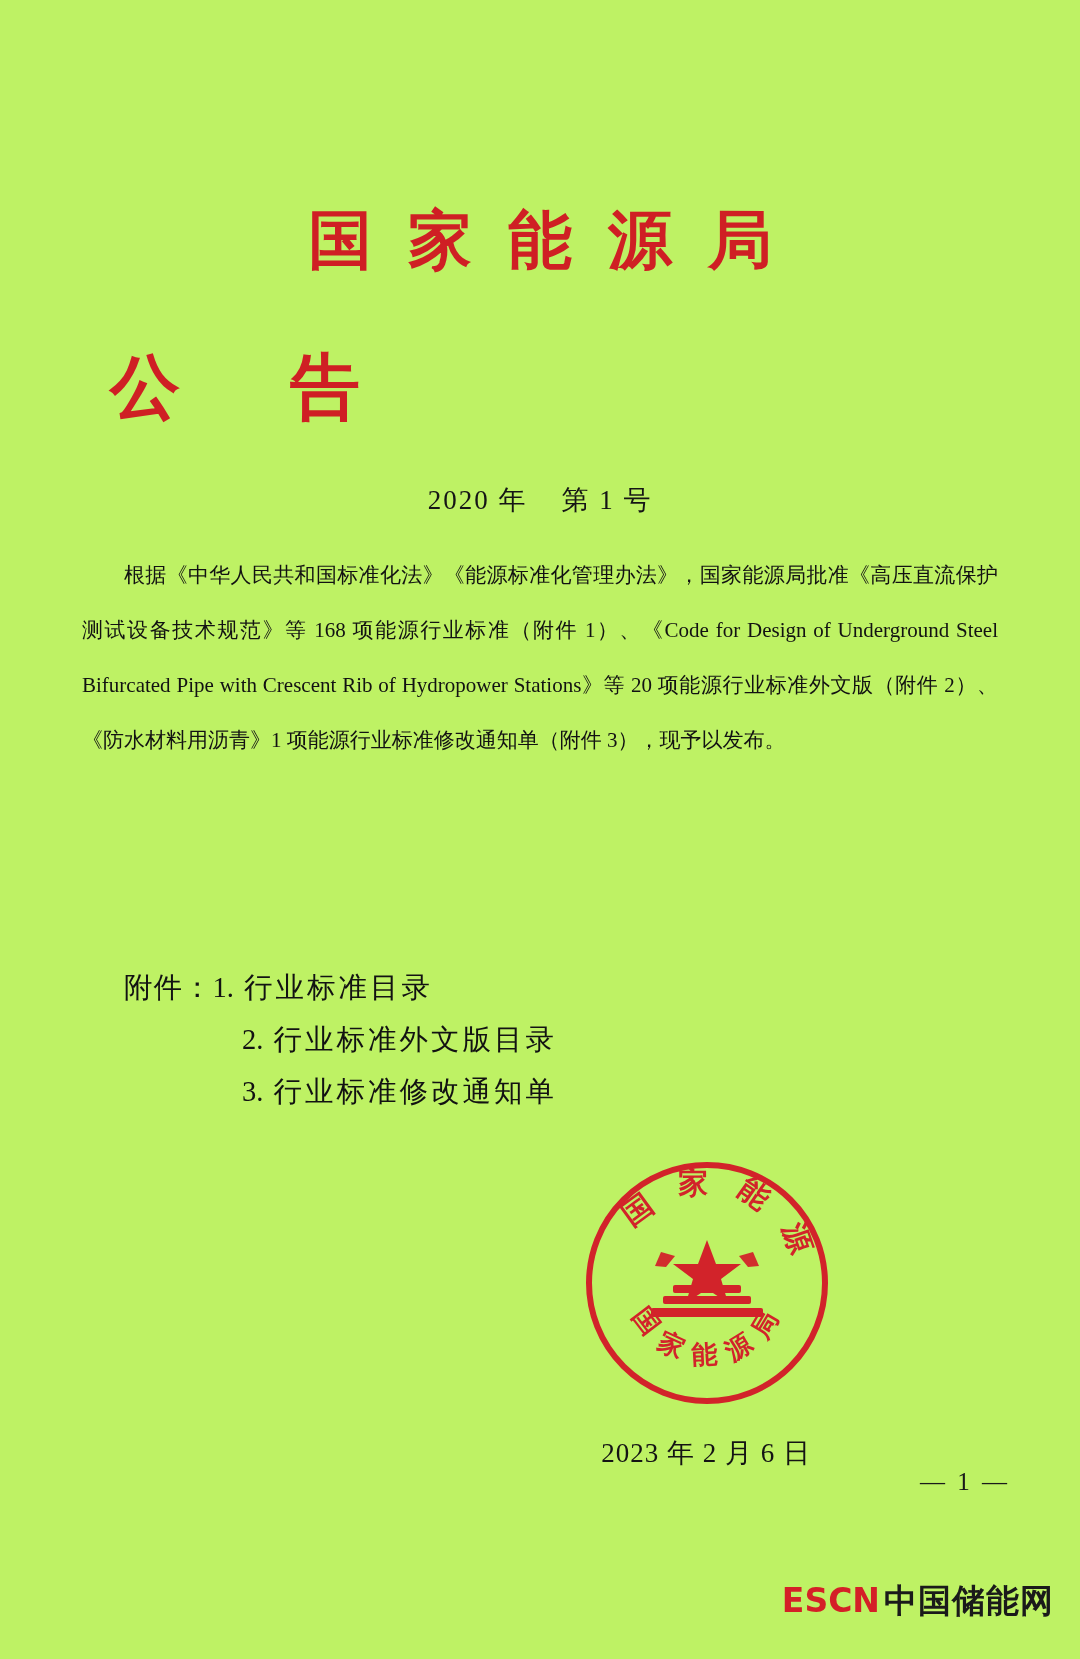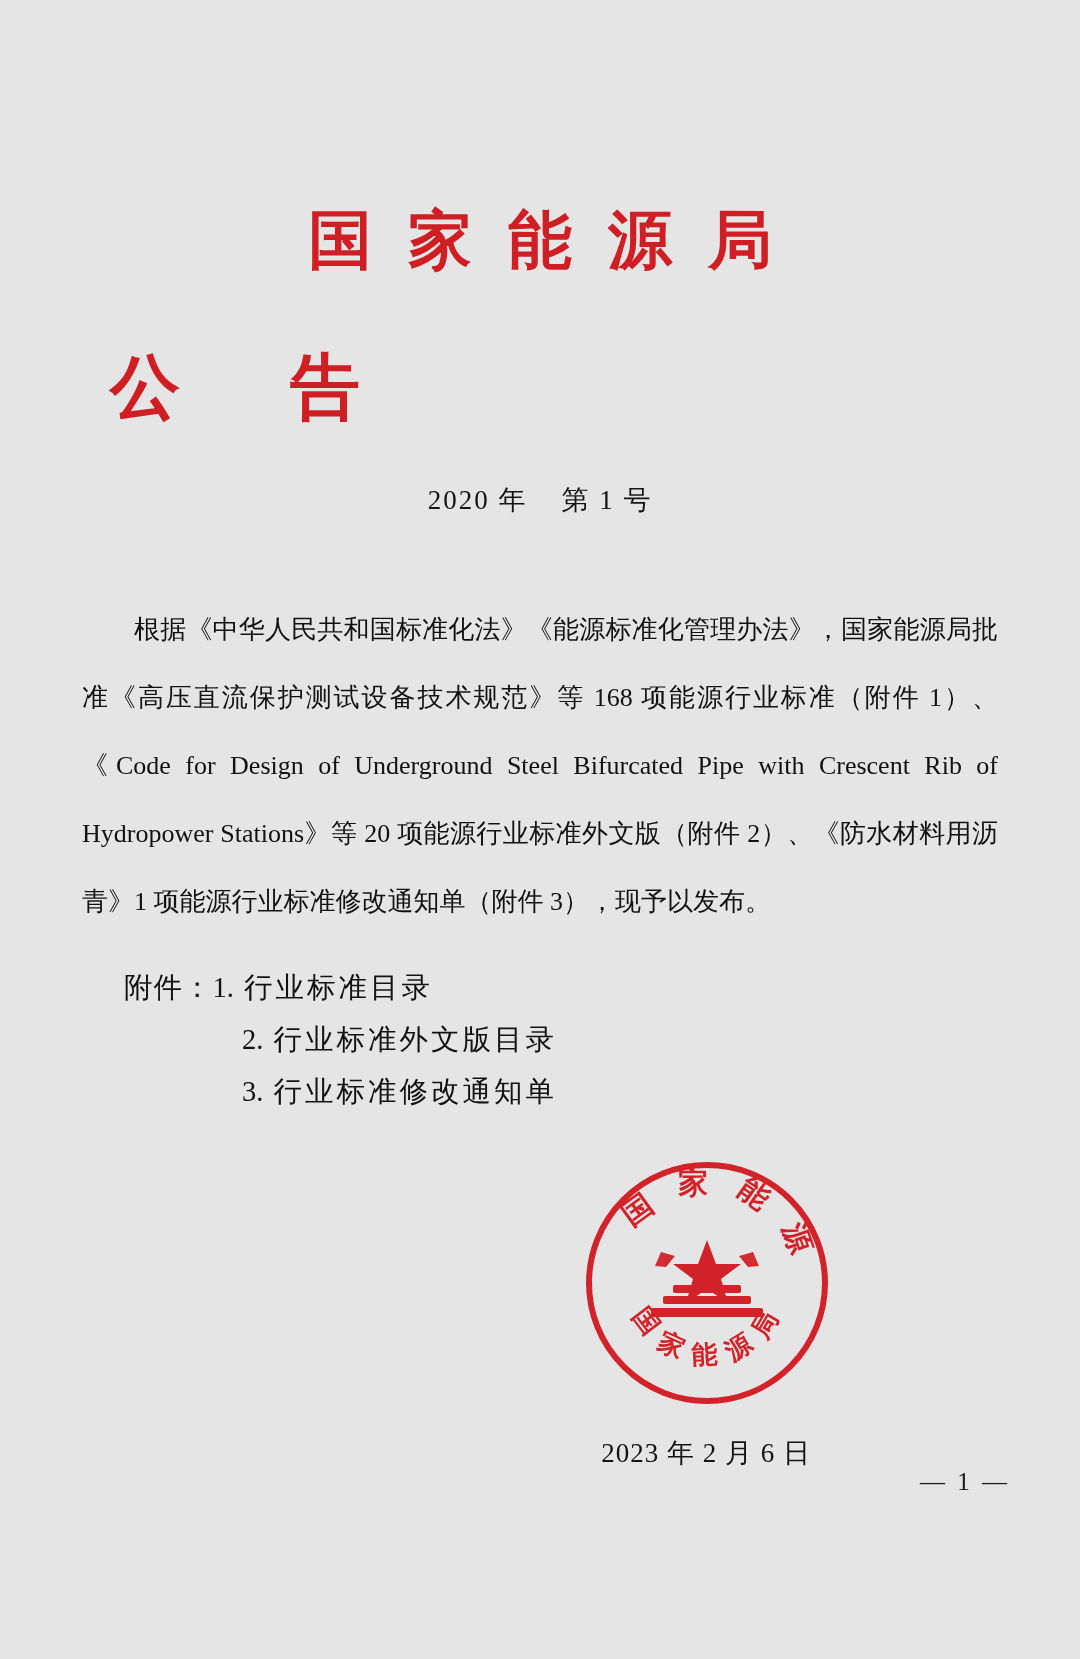--- a/index.html
+++ b/index.html
@@ -4,21 +4,21 @@
 <style>
   html, body {
     margin: 0;
     padding: 0;
     background: #ffffff;
   }
   .page {
     position: relative;
     width: 1080px;
     height: 1659px;
-    background: #e5e5e5;
+    background: #bef264;
     overflow: hidden;
     font-family: "Liberation Serif", "DejaVu Serif", serif;
     color: #1a1a1a;
   }
 
   
   .org-title {
     position: absolute;
     top: 208px;
     left: 0;
@@ -57,25 +57,25 @@
     color: #151515;
   }
   .doc-number .gap {
     display: inline-block;
     width: 34px;
   }
 
   
   .body-text {
     position: absolute;
-    top: 596px;
+    top: 548px;
     left: 82px;
     width: 916px;
-    font-size: 26px;
-    line-height: 68px;
+    font-size: 21px;
+    line-height: 55px;
     text-align: justify;
     text-justify: inter-character;
     color: #121212;
   }
   .body-text p {
     margin: 0;
     text-indent: 2em;
   }
 
   
@@ -213,14 +213,18 @@
       <text font-family="'DejaVu Serif','Liberation Serif',serif" font-size="26" font-weight="bold" fill="#d2232a" letter-spacing="13">
         <textPath href="#arcBottom" startOffset="13%">国家能源局</textPath>
       </text>
     </svg>
   </div>
 
   <div class="seal-date">2023 年 2 月 6 日</div>
 
   <div class="page-number">— 1 —</div>
 
+  <div class="watermark">
+    <span class="wm-escn">ESCN</span>
+    <span class="wm-cn">中国储能网</span>
+  </div>
 
 </div>
 
 </body></html>

